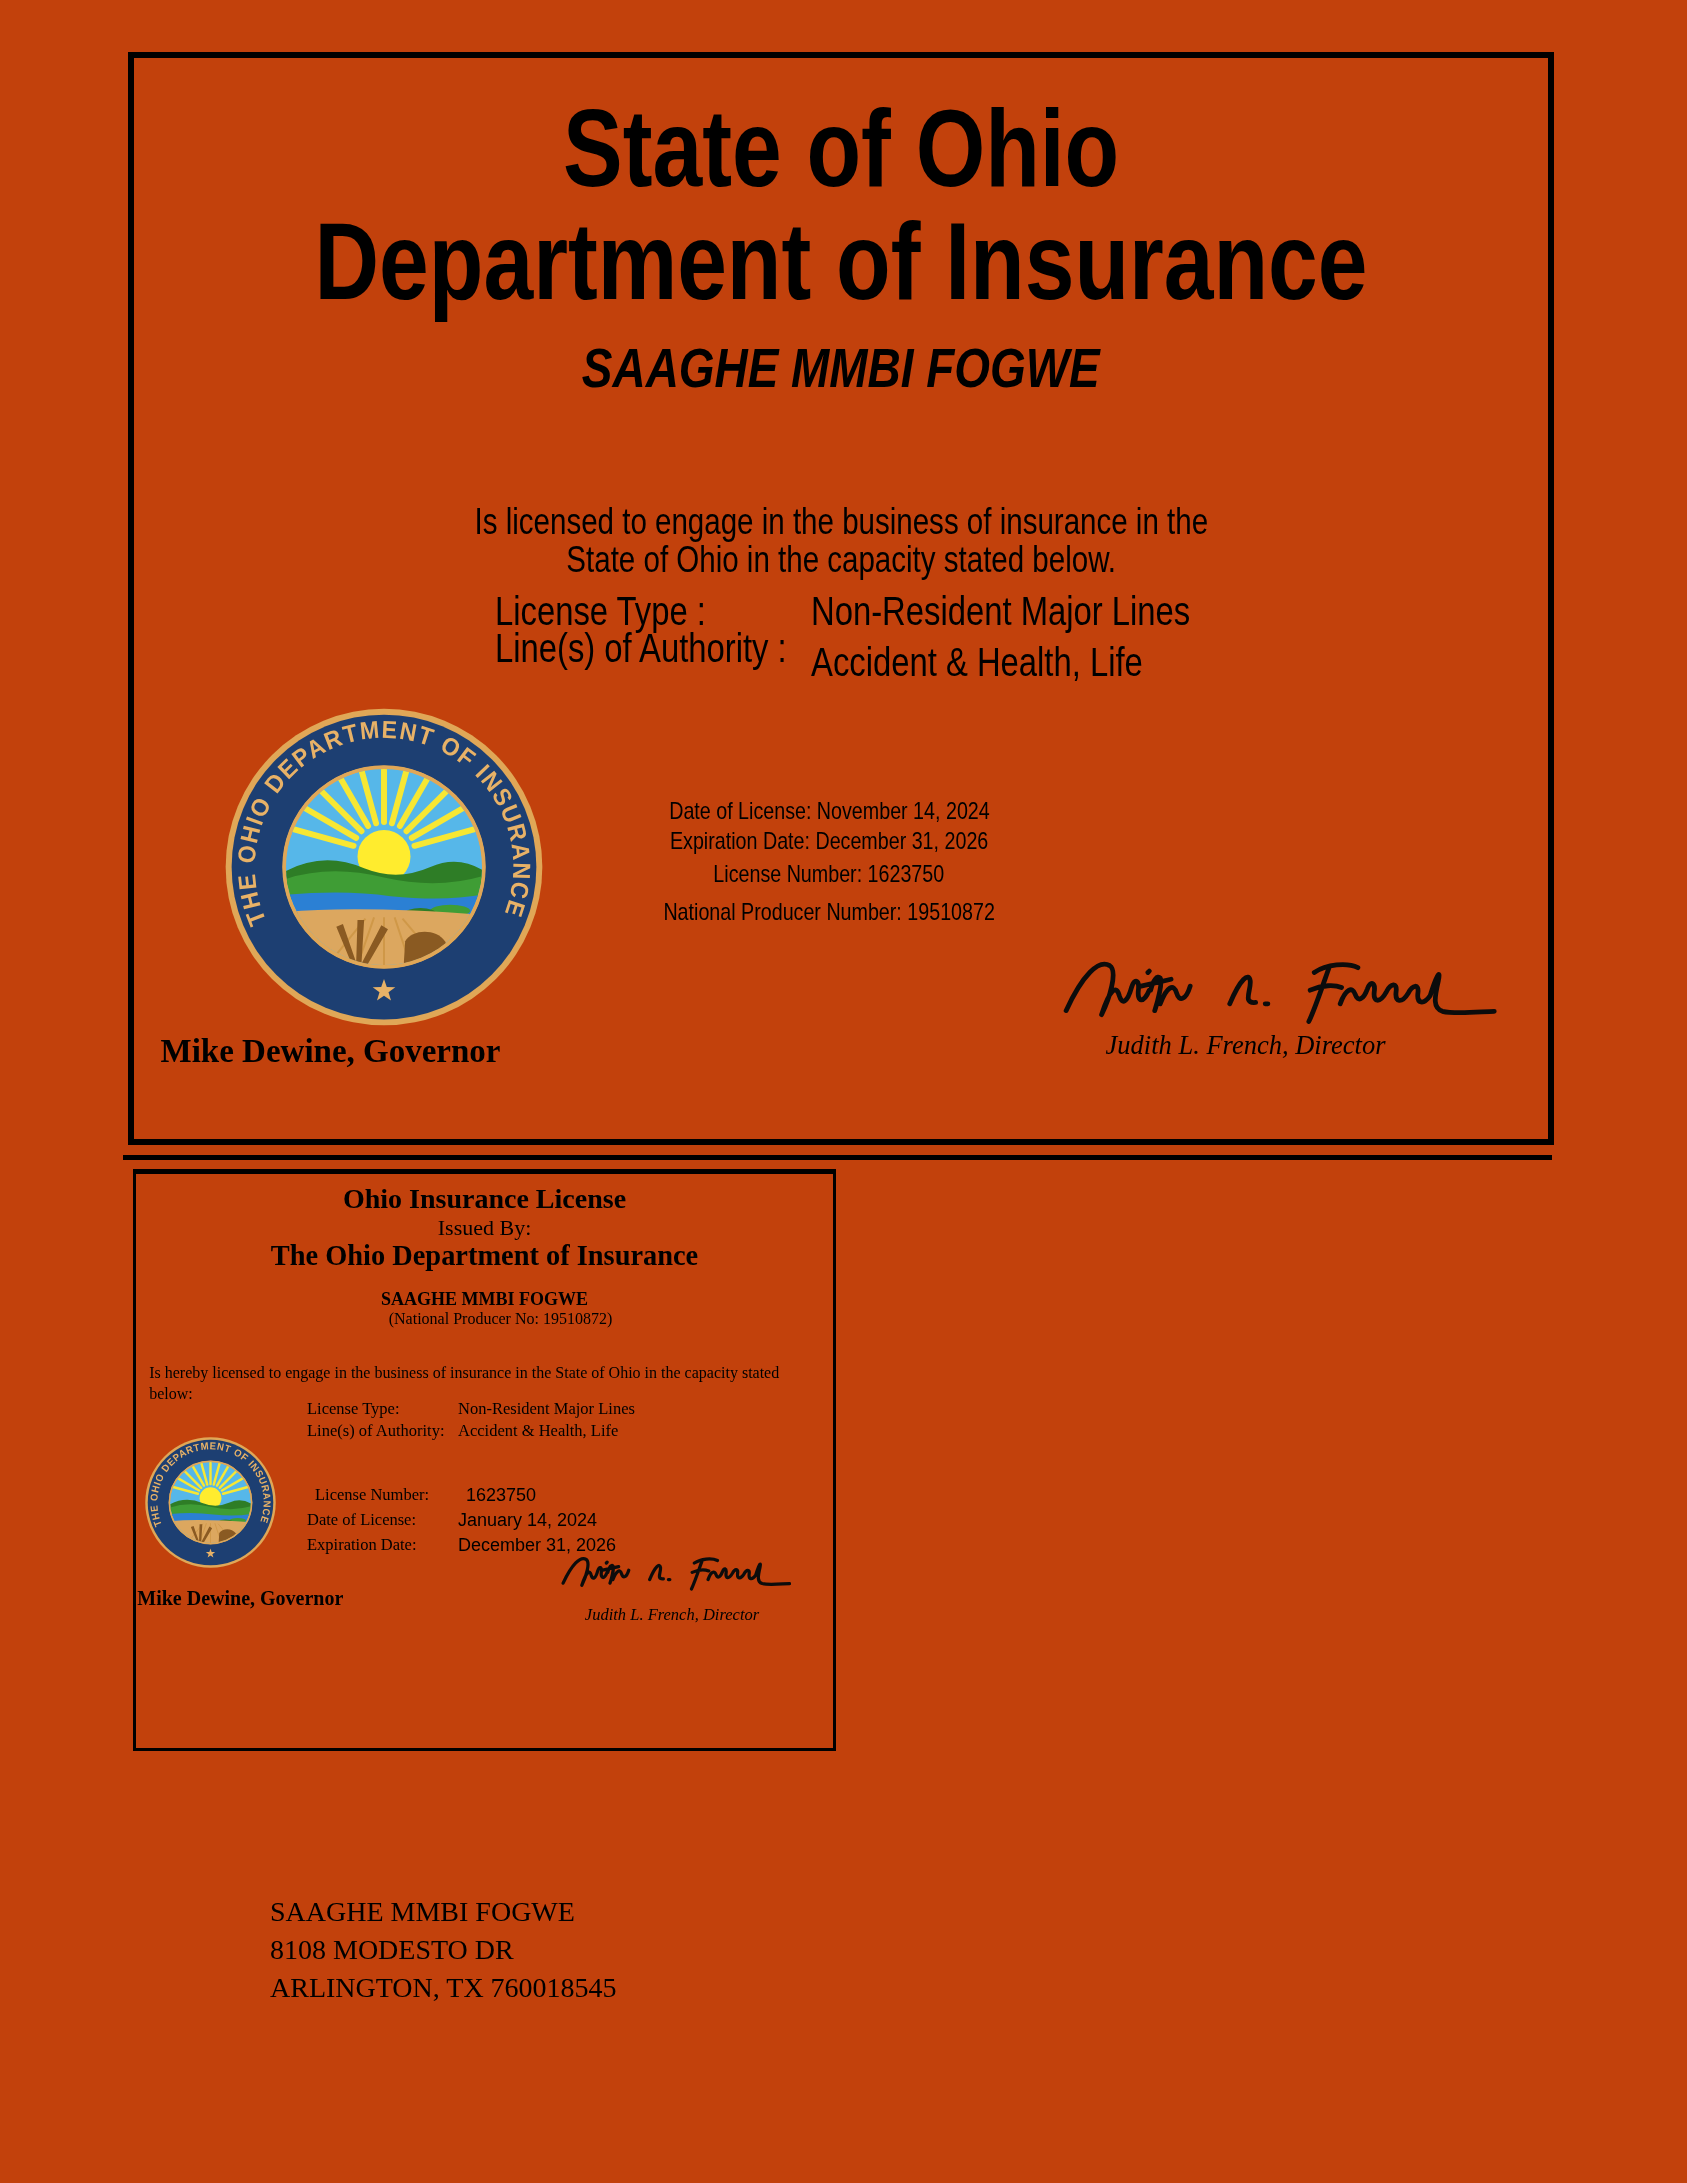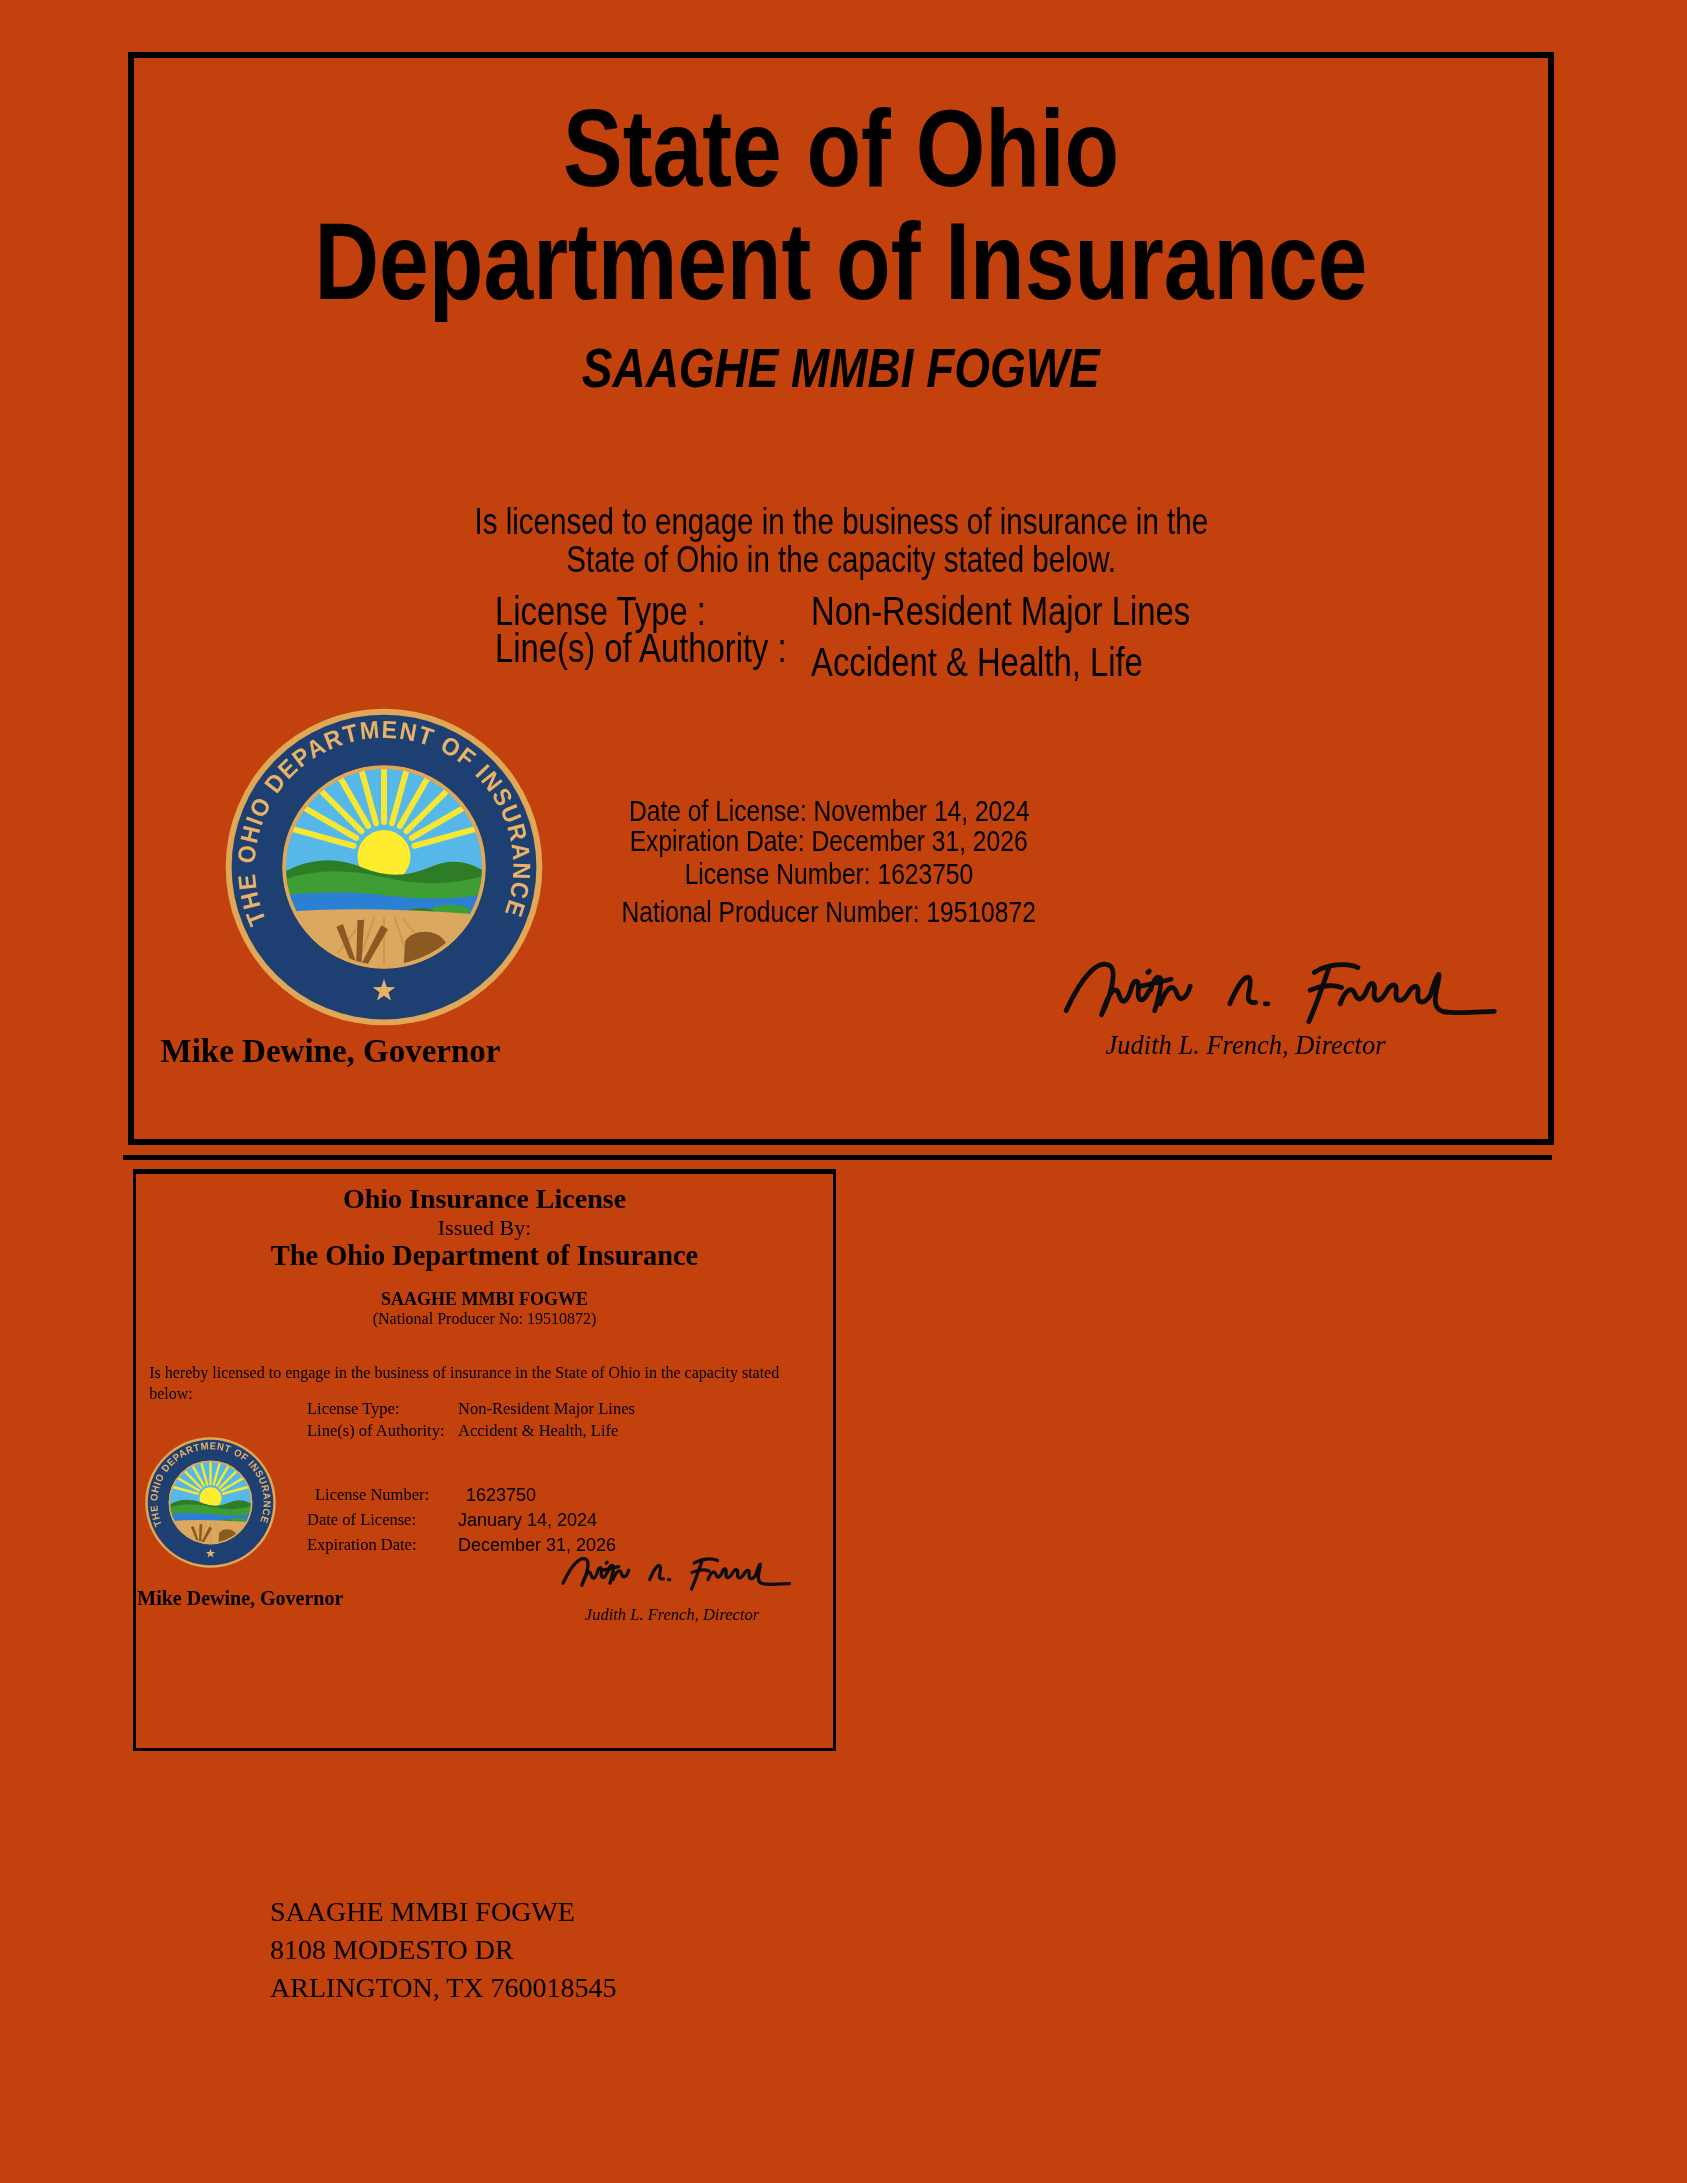--- a/index.html
+++ b/index.html
@@ -23,39 +23,39 @@
   .t1{top:26.5px;font-size:109px;line-height:126px;font-weight:bold;}
   .t2{top:140px;font-size:109px;line-height:126px;font-weight:bold;}
   .cert-name{top:277px;font-size:56px;line-height:66px;font-weight:bold;font-style:italic;}
   .cert-stmt{top:445px;font-size:36px;line-height:38px;}
   .lt-label{font-size:40px;line-height:41px;}
   .lt-row1l{left:361px;top:533px;}
   .lt-row1v{left:677px;top:533px;}
   .lt-row2l{left:361px;top:570px;}
   .lt-row2v{left:677px;top:584px;}
   .cert-seal{left:91px;top:650px;width:318px;height:318px;}
-  .date-block{left:298px;top:738px;width:794px;text-align:center;font-size:30px;line-height:30px;}
+  .date-block{left:298px;top:738px;width:794px;text-align:center;font-size:24px;line-height:30px;}
   .date-block .dl3{margin-top:2.6px;}
   .date-block .dl4{margin-top:8px;text-align:center;}
   .cert-sig{left:913px;top:887px;width:450px;height:89px;}
   .cert-gov{left:26.5px;top:973px;font-family:"Liberation Serif",serif;font-weight:bold;font-size:33px;line-height:40px;}
   .cert-dir{left:840px;top:971px;width:543px;text-align:center;font-family:"Liberation Serif",serif;
             font-style:italic;font-size:26.5px;line-height:33px;}
 
   
   .divider{left:123px;top:1155px;width:1429px;height:4.6px;background:#000;}
 
   
   .card-box{left:133px;top:1169px;width:703px;height:582px;box-sizing:border-box;
             border:3.3px solid #000;border-top-width:5.3px;font-family:"Liberation Serif",serif;}
   .c-title{top:9.3px;font-size:28px;line-height:32px;font-weight:bold;}
   .c-issuedby{top:41px;font-size:22px;line-height:25px;}
   .c-issuer{top:65px;font-size:28.4px;line-height:33px;font-weight:bold;}
   .c-name{top:115px;font-size:18px;line-height:21px;font-weight:bold;}
-  .c-producer{top:135px;font-size:16px;line-height:20px;}
+  .c-producer{top:135px;font-size:16px;line-height:20px;padding-left:16px;}
   .c-stmt{left:13.2px;top:189px;width:670px;font-size:16px;line-height:20.5px;}
   .c-lt1{top:225px;}
   .c-lt2{top:247px;}
   .c-label{left:171px;font-size:16.5px;line-height:20px;}
   .c-value{left:322px;font-size:16.5px;line-height:20px;}
   .c-info1{top:311px;margin-left:8px;}
   .c-info2{top:336px;}
   .c-info3{top:361px;}
   .c-valsans{left:322px;font-size:18px;line-height:20px;font-family:"Liberation Sans",sans-serif;}
   .card-seal{left:9.3px;top:263px;width:131px;height:131px;}

